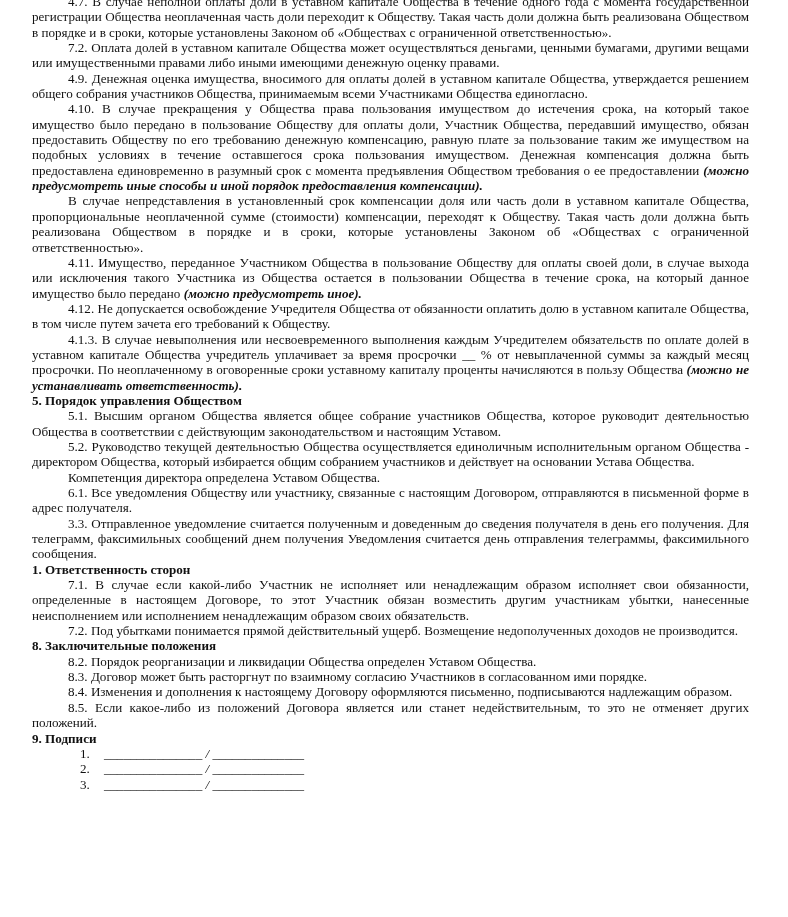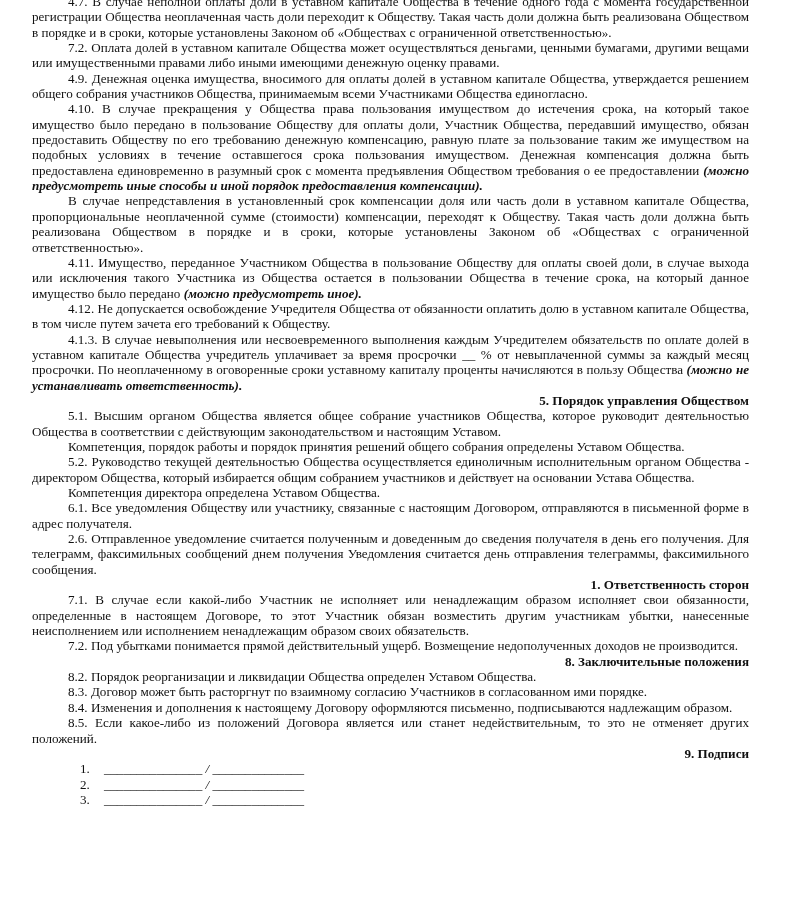--- a/index.html
+++ b/index.html
@@ -6,21 +6,21 @@
   body {
     width: 788px; height: 917px; overflow: hidden; position: relative;
     font-family: "Liberation Serif", "DejaVu Serif", serif;
     color: #111111; font-size: 13.1px; line-height: 15.35px;
   }
   .page { position: absolute; left: 32px; top: -6px; width: 717px; }
   p { margin: 0; text-align: justify; }
   p.ind { text-indent: 36px; }
   .it { font-weight: bold; font-style: italic; }
   h2 {
-    margin: 0; font-size: 13.1px; font-weight: bold; text-align: right;
+    margin: 0; font-size: 13.1px; font-weight: bold; text-align: left;
     line-height: 15.35px;
   }
   .sig { display: flex; padding-left: 48px; line-height: 15.35px; }
   .sig .num { width: 24px; }
   .sig .line { letter-spacing: 0; font-style: italic; }
 </style>
 </head>
 <body>
 
 <div class="page">
@@ -28,26 +28,25 @@
   <p class="ind">7.2. Оплата долей в уставном капитале Общества может осуществляться деньгами, ценными бумагами, другими вещами или имущественными правами либо иными имеющими денежную оценку правами.</p>
   <p class="ind">4.9. Денежная оценка имущества, вносимого для оплаты долей в уставном капитале Общества, утверждается решением общего собрания участников Общества, принимаемым всеми Участниками Общества единогласно.</p>
   <p class="ind"><span>4.10. В случае прекращения у Общества права пользования имуществом до истечения срока, на который такое имущество было передано в пользование Обществу для оплаты доли, Участник Общества, передавший имущество, обязан предоставить Обществу по его требованию денежную компенсацию, равную плате за пользование таким же имуществом на подобных условиях в течение оставшегося срока пользования имуществом. Денежная компенсация должна быть предоставлена единовременно в разумный срок с момента предъявления Обществом требования о ее предоставлении </span><span class="it">(можно предусмотреть иные способы и иной порядок предоставления компенсации).</span></p>
   <p class="ind">В случае непредставления в установленный срок компенсации доля или часть доли в уставном капитале Общества, пропорциональные неоплаченной сумме (стоимости) компенсации, переходят к Обществу. Такая часть доли должна быть реализована Обществом в порядке и в сроки, которые установлены Законом об «Обществах с ограниченной ответственностью».</p>
   <p class="ind"><span>4.11. Имущество, переданное Участником Общества в пользование Обществу для оплаты своей доли, в случае выхода или исключения такого Участника из Общества остается в пользовании Общества в течение срока, на который данное имущество было передано </span><span class="it">(можно предусмотреть иное).</span></p>
   <p class="ind">4.12. Не допускается освобождение Учредителя Общества от обязанности оплатить долю в уставном капитале Общества, в том числе путем зачета его требований к Обществу.</p>
   <p class="ind"><span>4.1.3. В случае невыполнения или несвоевременного выполнения каждым Учредителем обязательств по оплате долей в уставном капитале Общества учредитель уплачивает за время просрочки __ % от невыплаченной суммы за каждый месяц просрочки. По неоплаченному в оговоренные сроки уставному капиталу проценты начисляются в пользу Общества </span><span class="it">(можно не устанавливать ответственность).</span></p>
 
   <h2>5. Порядок управления Обществом</h2>
   <p class="ind">5.1. Высшим органом Общества является общее собрание участников Общества, которое руководит деятельностью Общества в соответствии с действующим законодательством и настоящим Уставом.</p>
-  <p class="ind">Компетенция, порядок работы и порядок принятия решений общего собрания определены Уставом Общества.</p>
   <p class="ind">5.2. Руководство текущей деятельностью Общества осуществляется единоличным исполнительным органом Общества - директором Общества, который избирается общим собранием участников и действует на основании Устава Общества.</p>
   <p class="ind">Компетенция директора определена Уставом Общества.</p>
 
   <p class="ind">6.1. Все уведомления Обществу или участнику, связанные с настоящим Договором, отправляются в письменной форме в адрес получателя.</p>
-  <p class="ind">2.6. Отправленное уведомление считается полученным и доведенным до сведения получателя в день его получения. Для телеграмм, факсимильных сообщений днем получения Уведомления считается день отправления телеграммы, факсимильного сообщения.</p>
+  <p class="ind">3.3. Отправленное уведомление считается полученным и доведенным до сведения получателя в день его получения. Для телеграмм, факсимильных сообщений днем получения Уведомления считается день отправления телеграммы, факсимильного сообщения.</p>
 
   <h2>1. Ответственность сторон</h2>
   <p class="ind">7.1. В случае если какой-либо Участник не исполняет или ненадлежащим образом исполняет свои обязанности, определенные в настоящем Договоре, то этот Участник обязан возместить другим участникам убытки, нанесенные неисполнением или исполнением ненадлежащим образом своих обязательств.</p>
   <p class="ind">7.2. Под убытками понимается прямой действительный ущерб. Возмещение недополученных доходов не производится.</p>
 
   <h2>8. Заключительные положения</h2>
   <p class="ind">8.2. Порядок реорганизации и ликвидации Общества определен Уставом Общества.</p>
   <p class="ind">8.3. Договор может быть расторгнут по взаимному согласию Участников в согласованном ими порядке.</p>
   <p class="ind">8.4. Изменения и дополнения к настоящему Договору оформляются письменно, подписываются надлежащим образом.</p>
   <p class="ind">8.5. Если какое-либо из положений Договора является или станет недействительным, то это не отменяет других положений.</p>

